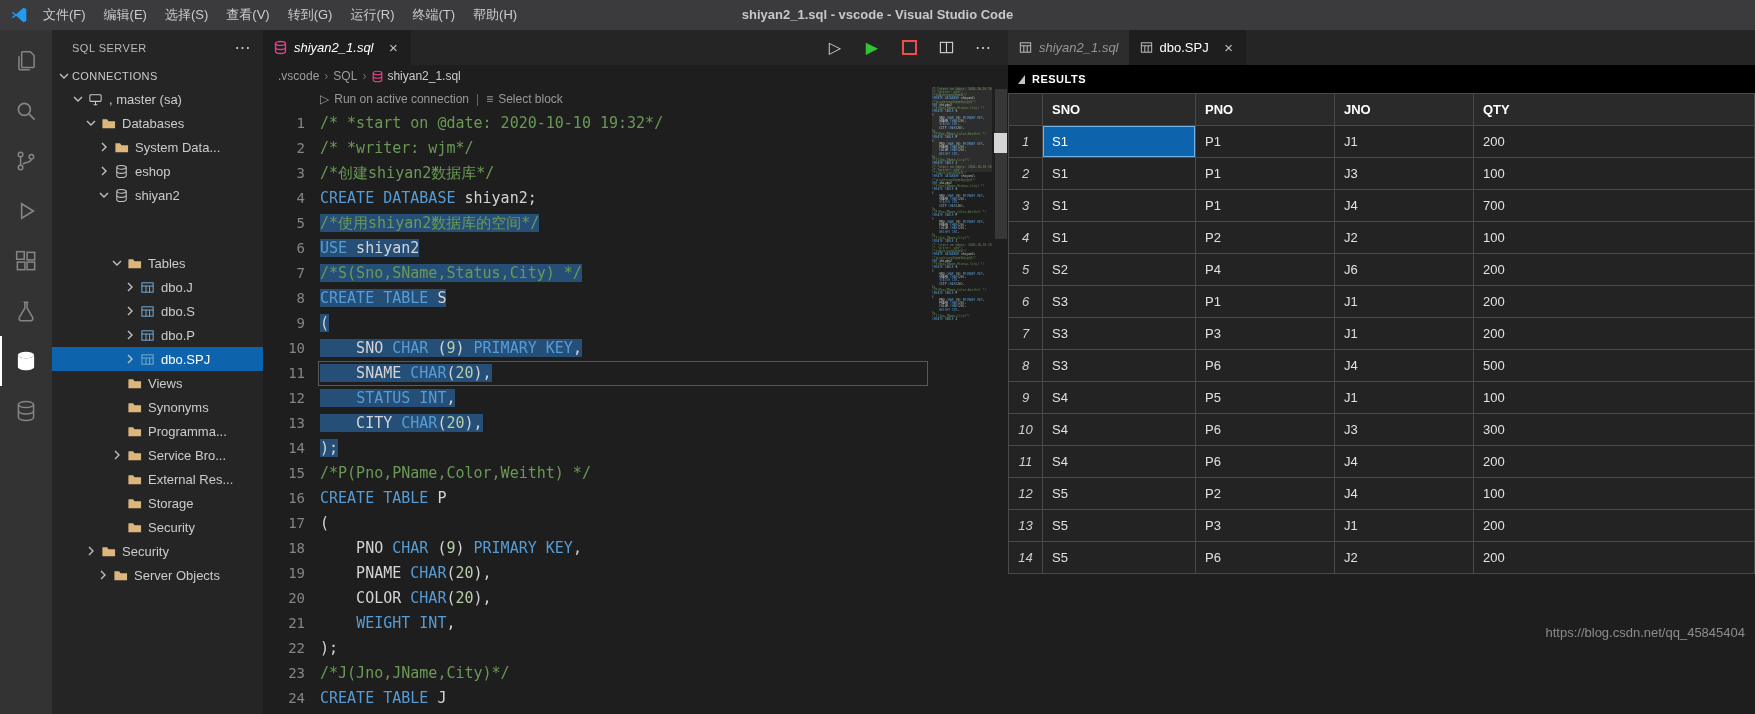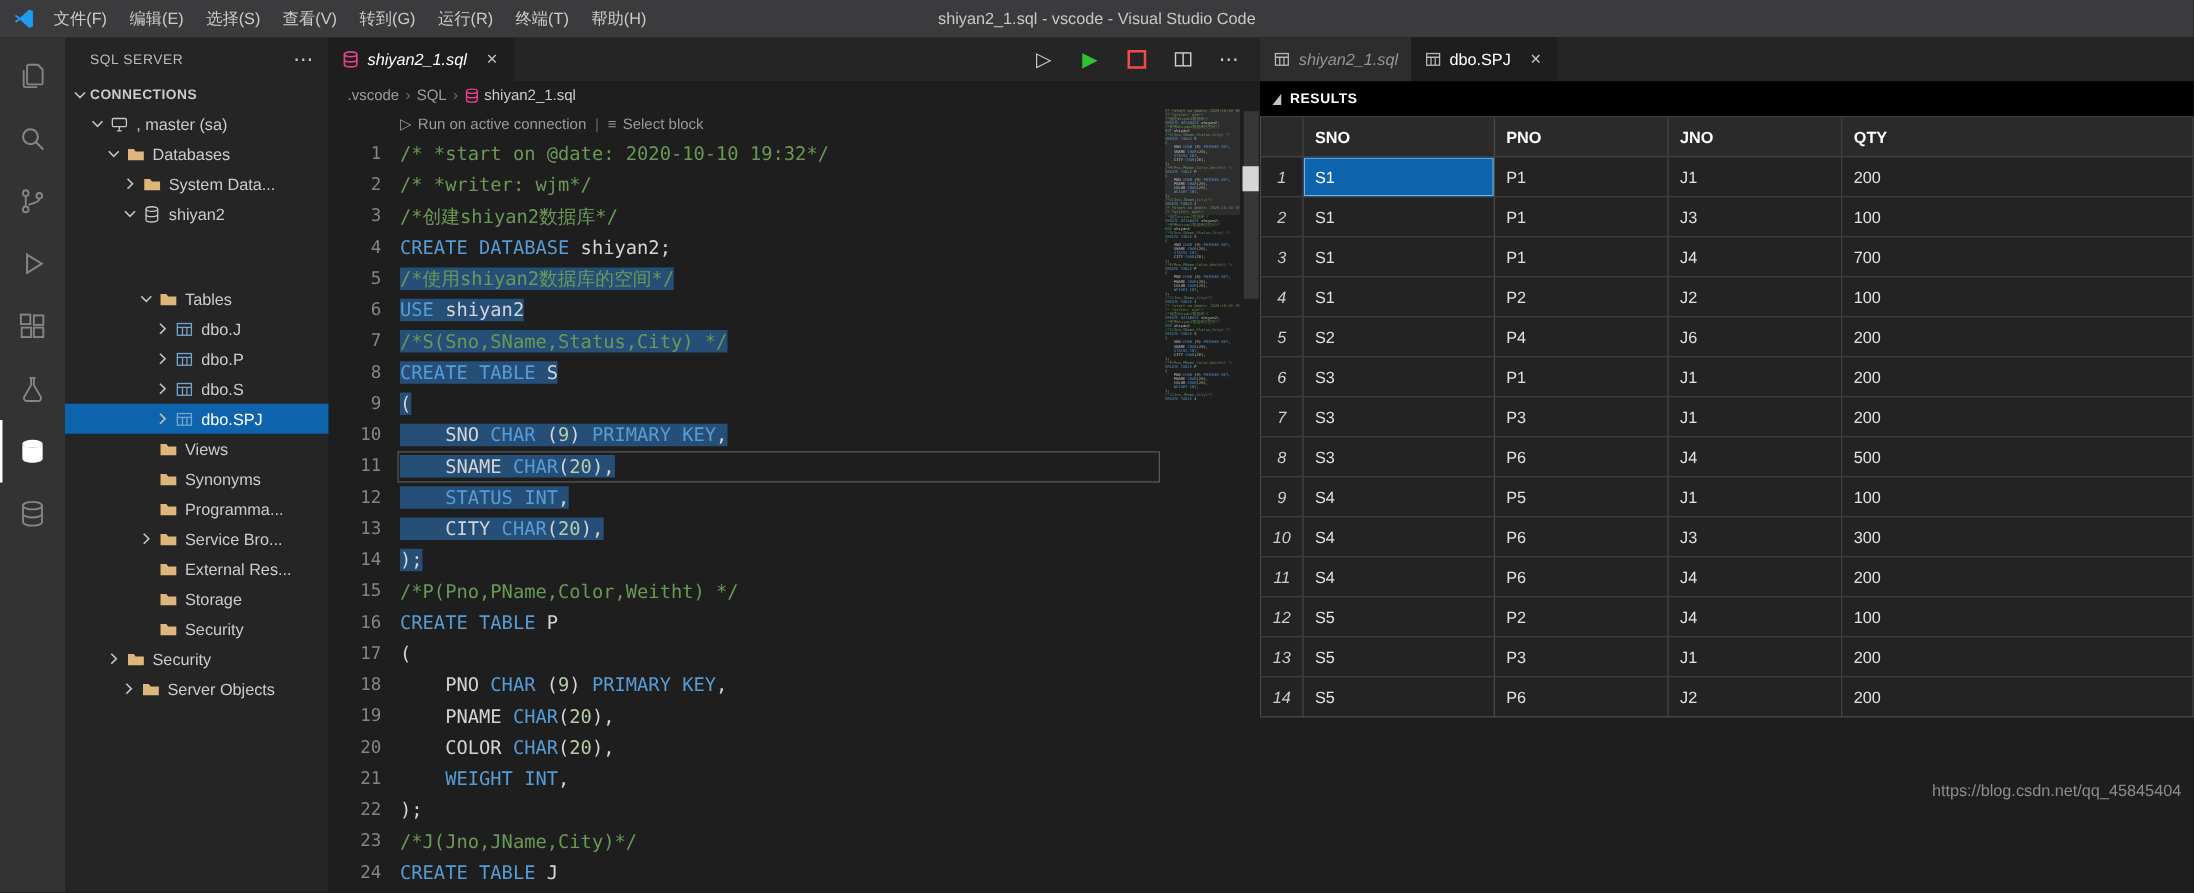--- a/index.html
+++ b/index.html
@@ -4,33 +4,33 @@
 <style>
   html,body{margin:0;padding:0;background:#1e1e1e;}
   .window{width:1755px;height:714px;position:relative;overflow:hidden;background:#1e1e1e;
           font-family:"Liberation Sans",sans-serif;cursor:default;}
   
   .titlebar{height:30px;background:#3b3b3d;display:flex;align-items:center;position:relative;color:#cccccc;font-size:13px;}
   .logo{width:18px;height:18px;margin:0 6px 0 10px;display:flex;align-items:center;}
   .logo svg{width:18px;height:18px;}
   .menubar{display:flex;height:100%;align-items:center;}
   .menu-item{padding:0 9px;line-height:30px;white-space:nowrap;}
-  .window-title{position:absolute;left:50%;top:0;transform:translateX(-50%);line-height:30px;color:#c8c8c8;white-space:nowrap;}
+  .window-title{position:absolute;left:50%;top:0;transform:translateX(-50%);line-height:30px;color:#c8c8c8;white-space:nowrap;font-weight:bold;}
   .main{display:flex;height:684px;}
   
   .activitybar{width:52px;background:#333333;flex:none;display:flex;flex-direction:column;padding-top:6px;}
   .ab-item{width:52px;height:50px;display:flex;align-items:center;justify-content:center;color:#858585;}
   .ab-item svg{width:26px;height:26px;}
   .ab-item.active{color:#ffffff;box-shadow:inset 2px 0 0 #ffffff;}
   
   .sidebar{width:211px;background:#252526;flex:none;color:#cccccc;overflow:hidden;}
   .sidebar-header{height:35px;display:flex;align-items:center;padding:0 12px 0 20px;font-size:11px;letter-spacing:.5px;color:#bbbbbb;gap:28px;}
   .grow{flex:1;}
   .more-dots{font-size:16px;color:#cccccc;}
-  .section-row{height:22px;display:flex;align-items:center;font-size:11px;font-weight:bold;color:#cccccc;padding-left:4px;letter-spacing:.4px;}
+  .section-row{height:22px;display:flex;align-items:center;font-size:11px;font-weight:normal;color:#cccccc;padding-left:4px;letter-spacing:.4px;}
   .tree-row{height:24px;display:flex;align-items:center;font-size:13px;white-space:nowrap;overflow:hidden;}
   .tree-row.selected{background:var(--accent);color:#ffffff;}
   .chev{width:16px;height:16px;flex:none;display:flex;align-items:center;justify-content:center;color:#c0c0c0;}
   .chev svg{width:16px;height:16px;}
   .ticon{width:18px;height:16px;flex:none;display:flex;align-items:center;justify-content:center;margin-right:5px;}
   .ticon svg{width:15px;height:15px;}
   
   .tabbar{height:35px;background:#252526;display:flex;flex:none;align-items:stretch;}
   .tab{display:flex;align-items:center;padding:0 10px;font-size:13px;gap:6px;background:#2d2d2d;color:#969696;white-space:nowrap;}
   .tab.active{background:#1e1e1e;color:#ffffff;}
@@ -210,30 +210,45 @@
             <span class="ticon">
               <svg viewBox="0 0 16 16">
                 <path d="M1.5 3.5h5l1.5 2h7v7.5h-13.5z" fill="#dcb67a"></path>
               </svg>
             </span>
             <span>System Data...</span>
           </div>
           <div class="tree-row" style="padding-left: 44px;">
             <span class="chev">
               <svg viewBox="0 0 16 16" fill="none" stroke="currentColor" stroke-width="1.4">
-                <path d="M4 6l4 4 4-4"></path>
+                <path d="M6 4l4 4-4 4"></path>
               </svg>
             </span>
             <span class="ticon">
               <svg viewBox="0 0 16 16" fill="none" stroke="#c8c8c8" stroke-width="1.1">
                 <ellipse cx="8" cy="3.5" rx="5" ry="2"></ellipse>
                 <path d="M3 3.5v9c0 1.1 2.24 2 5 2s5-.9 5-2v-9"></path>
                 <path d="M3 8c0 1.1 2.24 2 5 2s5-.9 5-2"></path>
               </svg>
             </span>
+            <span>eshop</span>
+          </div>
+          <div class="tree-row" style="padding-left: 44px;">
+            <span class="chev">
+              <svg viewBox="0 0 16 16" fill="none" stroke="currentColor" stroke-width="1.4">
+                <path d="M4 6l4 4 4-4"></path>
+              </svg>
+            </span>
+            <span class="ticon">
+              <svg viewBox="0 0 16 16" fill="none" stroke="#c8c8c8" stroke-width="1.1">
+                <ellipse cx="8" cy="3.5" rx="5" ry="2"></ellipse>
+                <path d="M3 3.5v9c0 1.1 2.24 2 5 2s5-.9 5-2v-9"></path>
+                <path d="M3 8c0 1.1 2.24 2 5 2s5-.9 5-2"></path>
+              </svg>
+            </span>
             <span>shiyan2</span>
           </div>
           <div class="tree-row" style="padding-left: 57px; margin-top: 44px;">
             <span class="chev">
               <svg viewBox="0 0 16 16" fill="none" stroke="currentColor" stroke-width="1.4">
                 <path d="M4 6l4 4 4-4"></path>
               </svg>
             </span>
             <span class="ticon">
               <svg viewBox="0 0 16 16">
@@ -261,35 +276,35 @@
               <svg viewBox="0 0 16 16" fill="none" stroke="currentColor" stroke-width="1.4">
                 <path d="M6 4l4 4-4 4"></path>
               </svg>
             </span>
             <span class="ticon">
               <svg viewBox="0 0 16 16" fill="none" stroke="#75a7cd" stroke-width="1.1">
                 <rect x="2" y="3" width="12" height="10"></rect>
                 <path d="M2 6.3h12M6.4 6.3v6.7M10.2 6.3v6.7"></path>
               </svg>
             </span>
-            <span>dbo.P</span>
+            <span>dbo.S</span>
           </div>
           <div class="tree-row" style="padding-left: 70px;">
             <span class="chev">
               <svg viewBox="0 0 16 16" fill="none" stroke="currentColor" stroke-width="1.4">
                 <path d="M6 4l4 4-4 4"></path>
               </svg>
             </span>
             <span class="ticon">
               <svg viewBox="0 0 16 16" fill="none" stroke="#75a7cd" stroke-width="1.1">
                 <rect x="2" y="3" width="12" height="10"></rect>
                 <path d="M2 6.3h12M6.4 6.3v6.7M10.2 6.3v6.7"></path>
               </svg>
             </span>
-            <span>dbo.S</span>
+            <span>dbo.P</span>
           </div>
           <div class="tree-row selected" style="padding-left: 70px;">
             <span class="chev">
               <svg viewBox="0 0 16 16" fill="none" stroke="currentColor" stroke-width="1.4">
                 <path d="M6 4l4 4-4 4"></path>
               </svg>
             </span>
             <span class="ticon">
               <svg viewBox="0 0 16 16" fill="none" stroke="#75a7cd" stroke-width="1.1">
                 <rect x="2" y="3" width="12" height="10"></rect>

